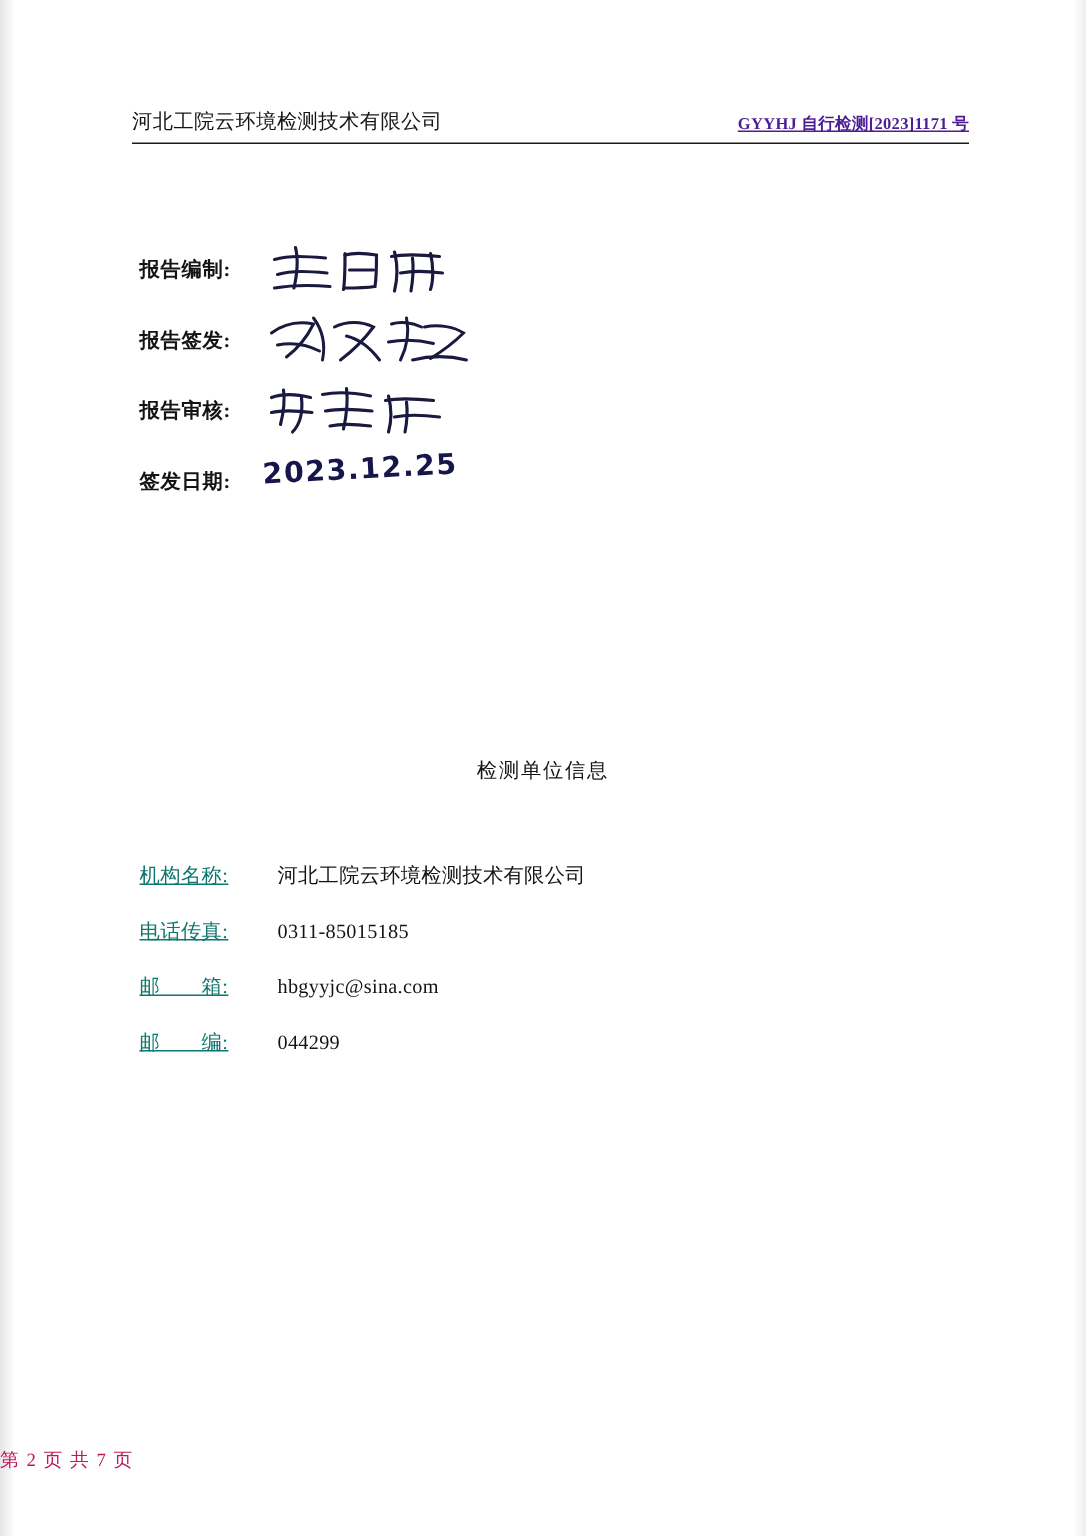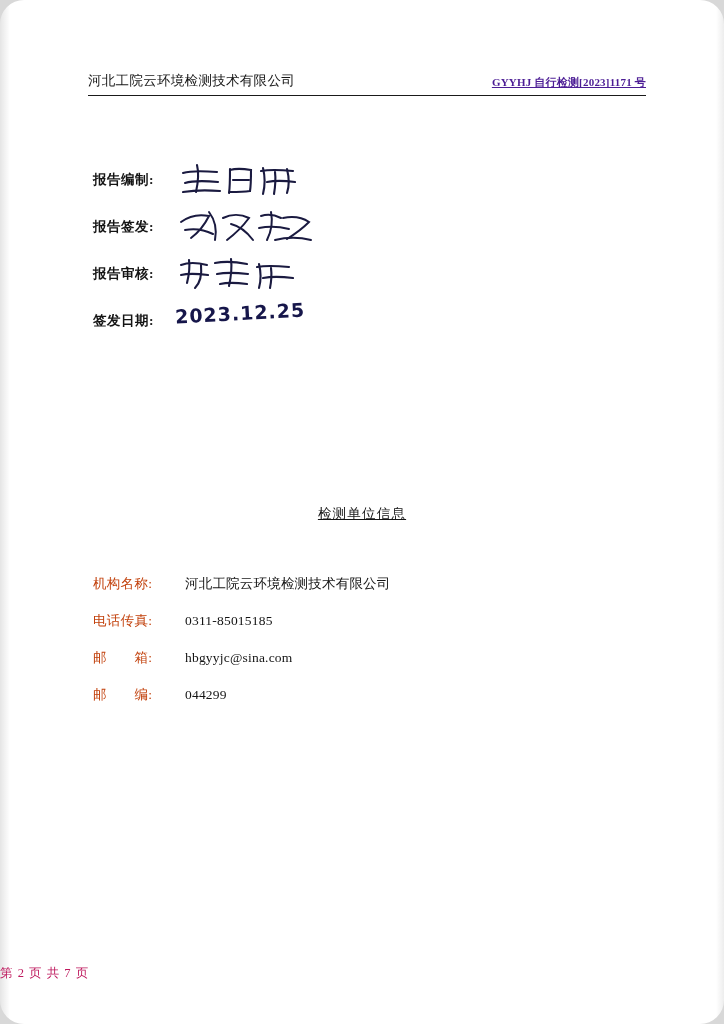--- a/index.html
+++ b/index.html
@@ -10,21 +10,20 @@
   body {
     font-family: "Liberation Serif", "DejaVu Serif", serif;
   }
   .page {
     position: relative;
     width: 724px;
     height: 1024px;
     background: #ffffff;
     overflow: hidden;
     box-sizing: border-box;
-    border-radius: 24px;
   }
   
   .page::before {
     content: "";
     position: absolute;
     left: 0; top: 0; bottom: 0;
     width: 10px;
     background: linear-gradient(to right, rgba(0,0,0,0.10), rgba(0,0,0,0));
     pointer-events: none;
   }
@@ -103,41 +102,41 @@
 
   .section-title {
     position: absolute;
     left: 0;
     right: 0;
     top: 505px;
     text-align: center;
     font-size: 13.5px;
     color: #141414;
     letter-spacing: 1.2px;
-    text-decoration: underline;
   }
 
   .info-table {
     position: absolute;
     left: 93px;
     top: 575px;
     width: 520px;
   }
   .info-row {
     display: flex;
     align-items: baseline;
     height: 37px;
   }
   .info-label {
     width: 92px;
     flex: 0 0 92px;
     font-size: 13.5px;
-    color: #c2410c;
+    color: #0f766e;
     letter-spacing: 0.3px;
     white-space: pre;
+    text-decoration: underline;
   }
   .info-value {
     font-size: 13.5px;
     color: #141414;
     letter-spacing: 0.2px;
   }
 
   .footer {
     position: absolute;
     left: 0;

